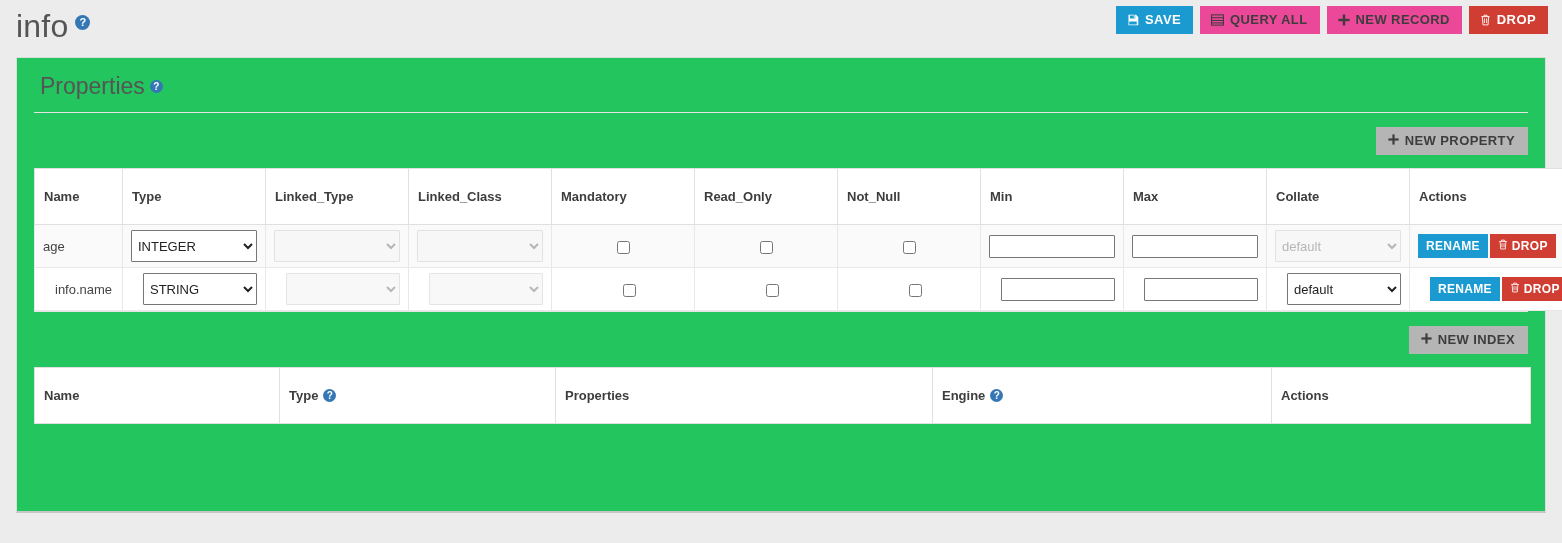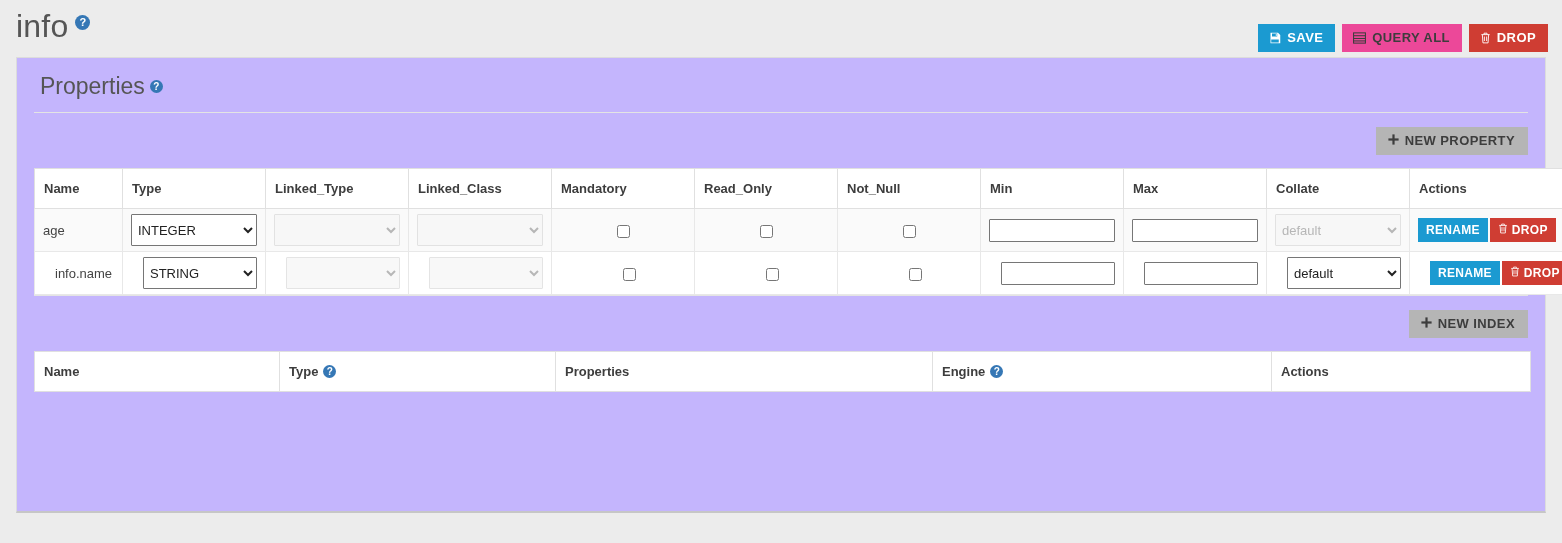--- a/index.html
+++ b/index.html
@@ -43,21 +43,21 @@
     position: relative;
     top: -6px;
     cursor: pointer;
     font-family: "Liberation Sans", sans-serif;
   }
   .help-badge.small { top: -1px; margin-left: 5px; width: 13px; height: 13px; line-height: 13px; font-size: 10px; }
 
   .toolbar {
     position: absolute;
     right: 14px;
-    top: 24px;
+    top: 6px;
     display: flex;
     gap: 7px;
   }
   .btn {
     border: none;
     color: #fff;
     font-size: 13px;
     font-weight: bold;
     letter-spacing: 0.4px;
     padding: 7px 12px 8px 11px;
@@ -73,21 +73,21 @@
   .btn-gray    { background: #ec4899; color: #3d3d3d; }
   .btn-drop    { background: #cf3d33; }
   .btn svg { display: block; }
 
   
   .panel {
     position: absolute;
     left: 16px; top: 57px;
     width: 1530px;
     height: 456px;
-    background: #c4b5fd;
+    background: #22c55e;
     border: 1px solid #dcdcdc;
     border-bottom: 2px solid #c6c6c6;
   }
 
   .section-title {
     font-size: 23px;
     font-weight: 400;
     color: #555;
     padding: 17px 0 14px 6px;
     margin: 0 17px;
@@ -125,21 +125,21 @@
     width: calc(100% - 34px);
     margin: 0 17px;
     border-collapse: collapse;
     table-layout: fixed;
   }
   table.grid th {
     text-align: left;
     font-size: 13px;
     font-weight: bold;
     color: #3d3d3d;
-    padding: 12px 9px;
+    padding: 20px 9px;
     border: 1px solid #e0e0e0;
     background: #fff;
     height: 31px;
   }
   table.grid td {
     font-size: 13px;
     color: #444;
     padding: 5px 8px;
     border: 1px solid #e8e8e8;
     height: 35px;
@@ -223,20 +223,29 @@
         <svg width="13" height="12" viewBox="0 0 16 14" fill="none" stroke="#3d3d3d" stroke-width="1.3">
             <rect x="0.7" y="0.7" width="14.6" height="12.6"></rect>
             <line x1="0.7" y1="4.2" x2="15.3" y2="4.2"></line>
             <line x1="0.7" y1="7.6" x2="15.3" y2="7.6"></line>
             <line x1="0.7" y1="10.6" x2="15.3" y2="10.6"></line>
           </svg>
       </span>
       <span>QUERY ALL</span>
     </button>
 
+    <button class="btn btn-gray">
+      <span>
+        <svg width="12" height="12" viewBox="0 0 14 14" fill="#3d3d3d">
+            <rect x="5.6" y="0.5" width="2.8" height="13"></rect>
+            <rect x="0.5" y="5.6" width="13" height="2.8"></rect>
+          </svg>
+      </span>
+      <span>NEW RECORD</span>
+    </button>
 
     <button class="btn btn-drop">
       <span>
         <svg width="11" height="12" viewBox="0 0 14 16" fill="none" stroke="#fff" stroke-width="1.2">
             <path d="M1.5 3.5h11M5 3.5V1.6h4V3.5M2.8 3.5l.8 11h6.8l.8-11M5.5 6v6M8.5 6v6"></path>
           </svg>
       </span>
       <span>DROP</span>
     </button>
   </div>

